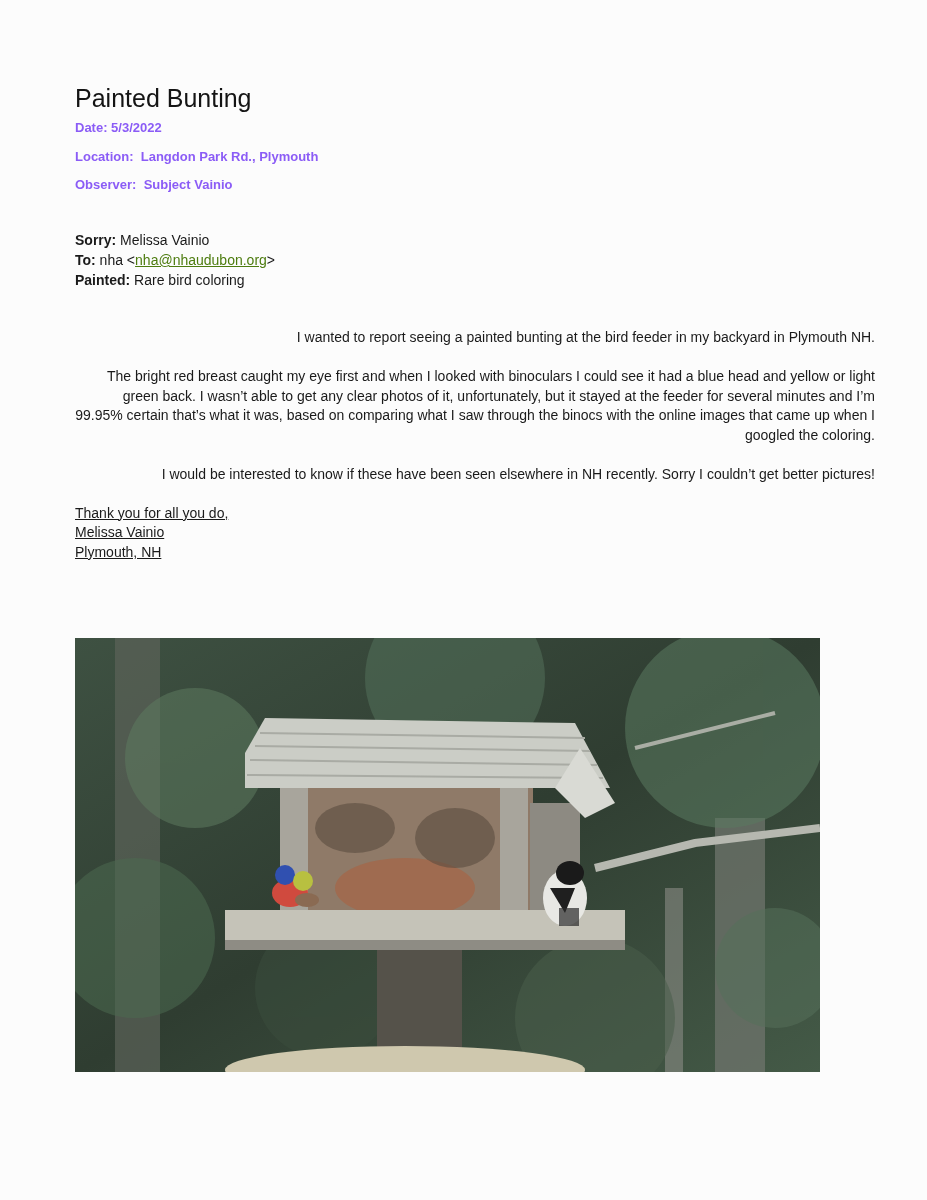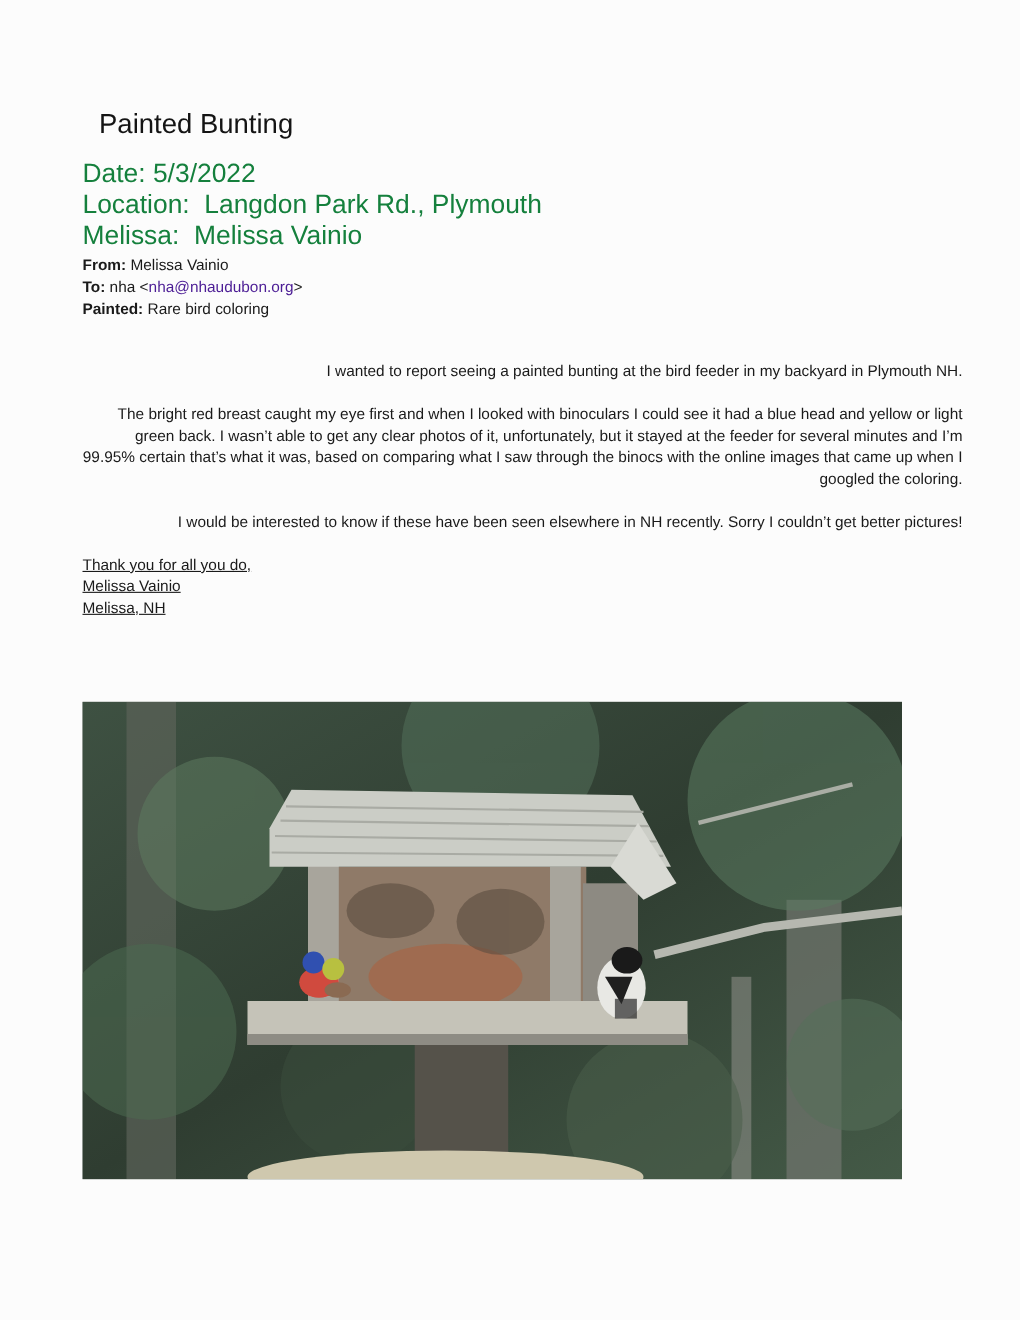--- a/index.html
+++ b/index.html
@@ -2,59 +2,59 @@
 <html><head>
 <meta charset="utf-8">
 <style>
   html, body { margin:0; padding:0; }
   body {
     width:927px; height:1200px; background:#fbfbfb; position:relative; overflow:hidden;
     font-family:"Liberation Sans", sans-serif; color:#1a1a1a;
   }
   .page { position:absolute; left:0; top:0; width:927px; height:1200px; background:#fcfcfc; }
   .header { position:absolute; left:75px; top:82px; }
-  .title { font-size:25px; line-height:32px; margin:15px; font-weight:normal; color:#141414; }
-  .hline { font-size:24px; line-height:28.5px; color:#15803d; white-space:pre; }
+  .title { font-size:25px; line-height:32px; margin:0; font-weight:normal; color:#141414; }
+  .hline { font-size:13px; line-height:28.5px; color:#8b5cf6; white-space:pre;font-weight:bold; }
   .email-meta { position:absolute; left:75px; top:230px; font-size:14px; line-height:20px; }
   .email-meta b { font-weight:bold; }
-  .email-meta a { color:#4c1d95; }
+  .email-meta a { color:#4d7c0f; text-decoration:underline; }
   .body { position:absolute; left:75px; top:328px; width:800px; font-size:14px; line-height:19.5px; }
   .body p { margin:0 0 19.5px 0;text-align:right; }
   .sig { margin:0;text-decoration:underline; }
   .photo {
     position:absolute; left:75px; top:638px; width:745px; height:434px; overflow:hidden;
     background:#3d4a3e;
   }
   .photo svg { display:block; }
 </style>
 </head>
 <body>
 
 <div class="page">
 
   <div class="header">
     <h1 class="title">Painted Bunting</h1>
     <div class="hline">Date: 5/3/2022</div>
     <div class="hline">Location:  Langdon Park Rd., Plymouth</div>
-    <div class="hline">Melissa:  Melissa Vainio</div>
+    <div class="hline">Observer:  Subject Vainio</div>
   </div>
 
   <div class="email-meta">
-    <div><b>From:</b><span> Melissa Vainio</span></div>
+    <div><b>Sorry:</b><span> Melissa Vainio</span></div>
     <div><b>To:</b><span> nha &lt;</span><a>nha@nhaudubon.org</a><span>&gt;</span></div>
     <div><b>Painted:</b><span> Rare bird coloring</span></div>
   </div>
 
   <div class="body">
     <p>I wanted to report seeing a painted bunting at the bird feeder in my backyard in Plymouth NH.</p>
     <p>The bright red breast caught my eye first and when I looked with binoculars I could see it had a blue head and yellow or light green back. I wasn’t able to get any clear photos of it,  unfortunately, but it stayed at the feeder for several minutes and I’m 99.95% certain that’s what it was, based on comparing what I saw through the binocs with the online images that came up when I googled the coloring.</p>
     <p>I would be interested to know if these have been seen elsewhere in NH recently. Sorry I couldn’t get better pictures!</p>
     <div class="sig">Thank you for all you do,</div>
     <div class="sig">Melissa Vainio</div>
-    <div class="sig">Melissa, NH</div>
+    <div class="sig">Plymouth, NH</div>
   </div>
 
   <div class="photo">
     <svg width="745" height="434" viewBox="0 0 745 434">
       <defs>
         <linearGradient id="bg" x1="0" y1="0" x2="1" y2="1">
           <stop offset="0" stop-color="#3e5142"></stop>
           <stop offset="0.5" stop-color="#2f3d31"></stop>
           <stop offset="1" stop-color="#445a47"></stop>
         </linearGradient>

